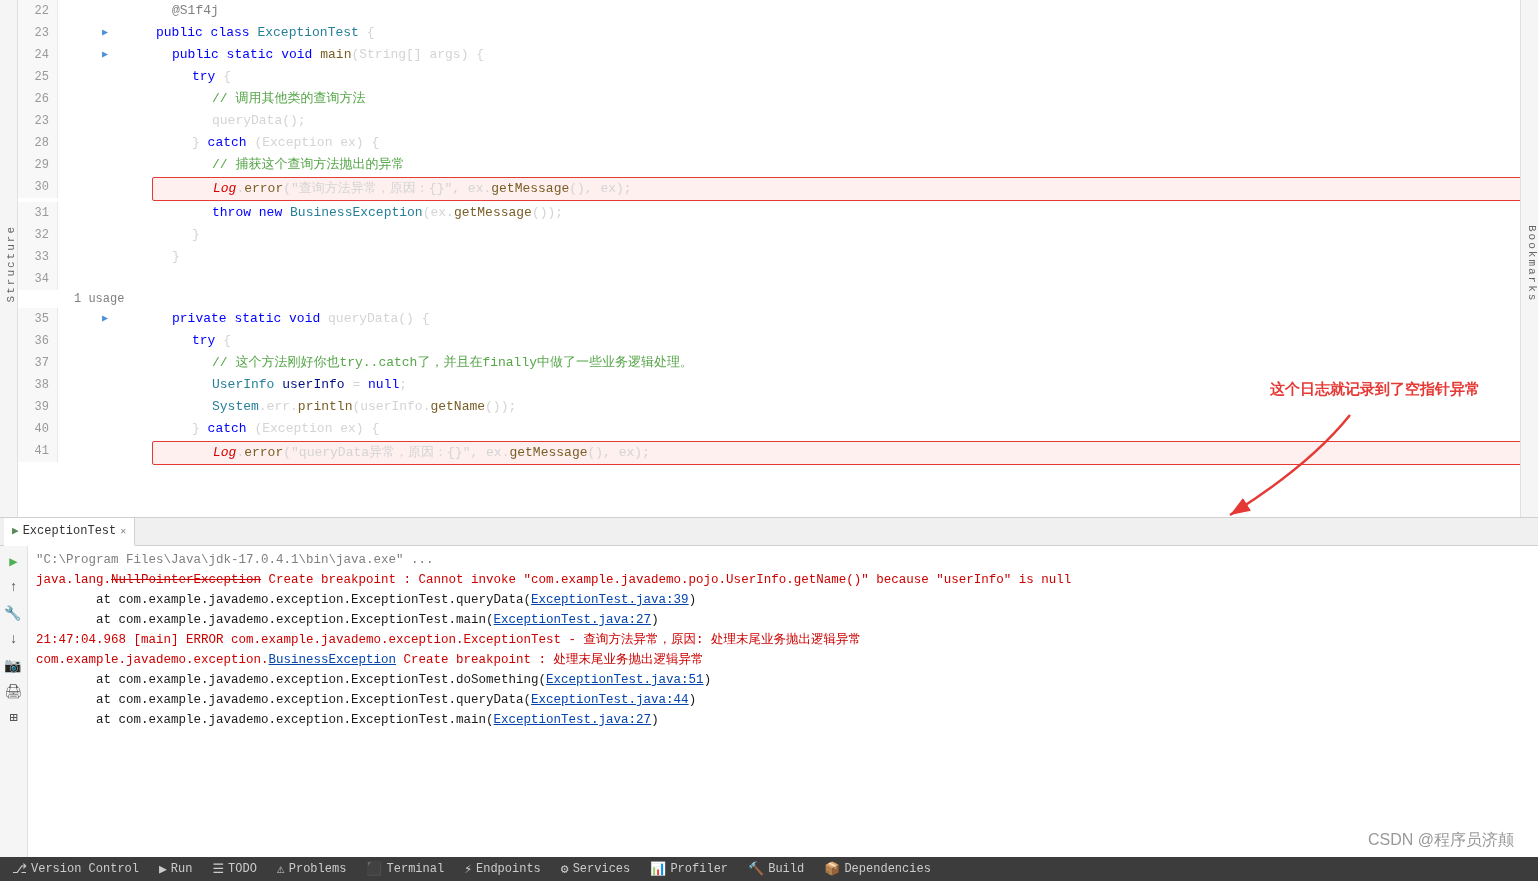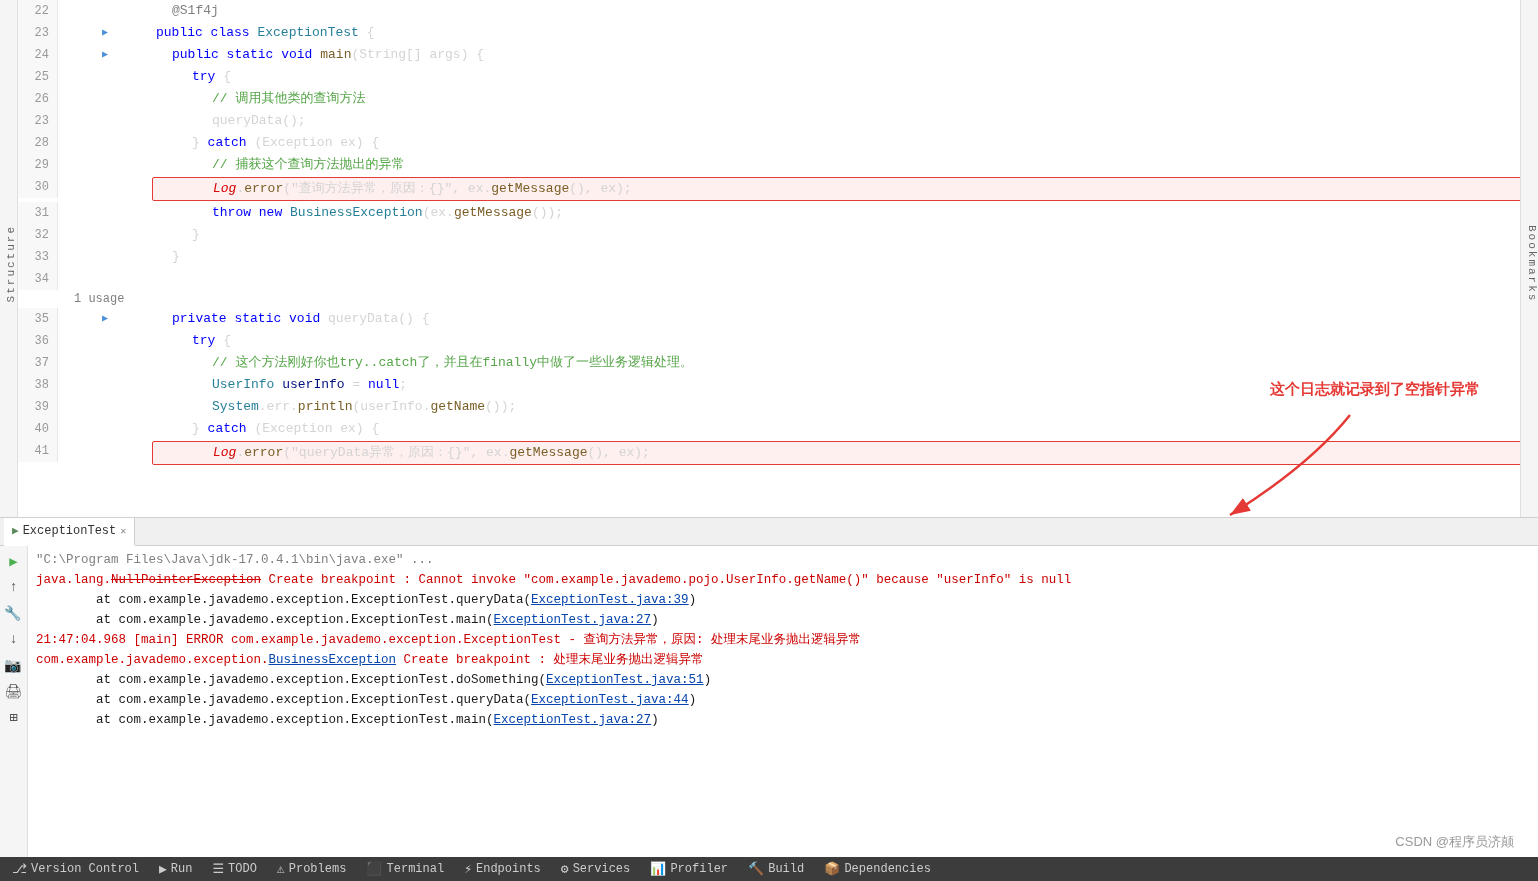--- a/index.html
+++ b/index.html
@@ -280,21 +280,21 @@
       height: 100%;
     }
 
     .status-icon { font-size: 13px; }
 
     .watermark {
       position: absolute;
       bottom: 30px;
       right: 24px;
       color: #999;
-      font-size: 13px;
+      font-size: 16px;
       font-family: 'Microsoft YaHei', sans-serif;
       pointer-events: none;
     }
 
     .indent1 { padding-left: 20px; }
     .indent2 { padding-left: 40px; }
     .indent3 { padding-left: 60px; }
   </style>
 </head>
 <body>

